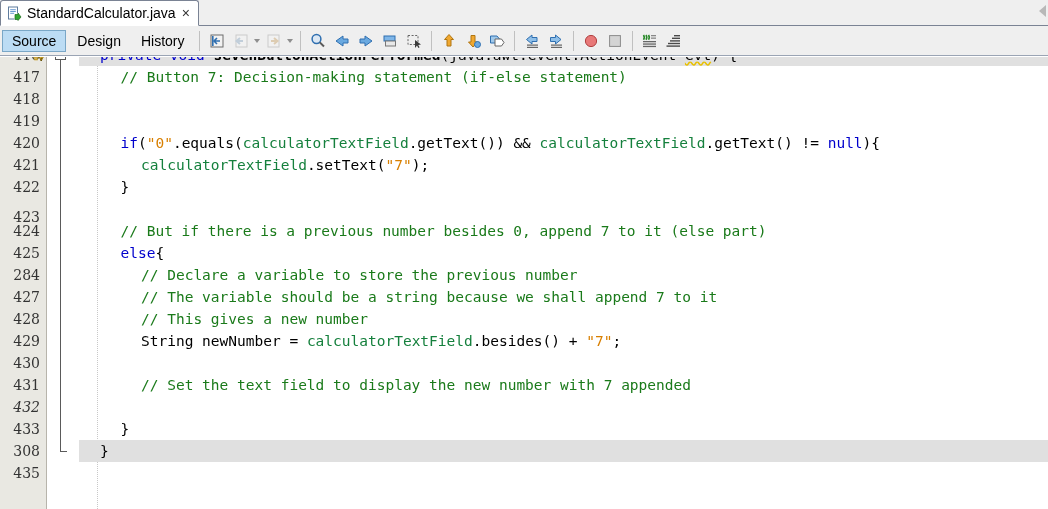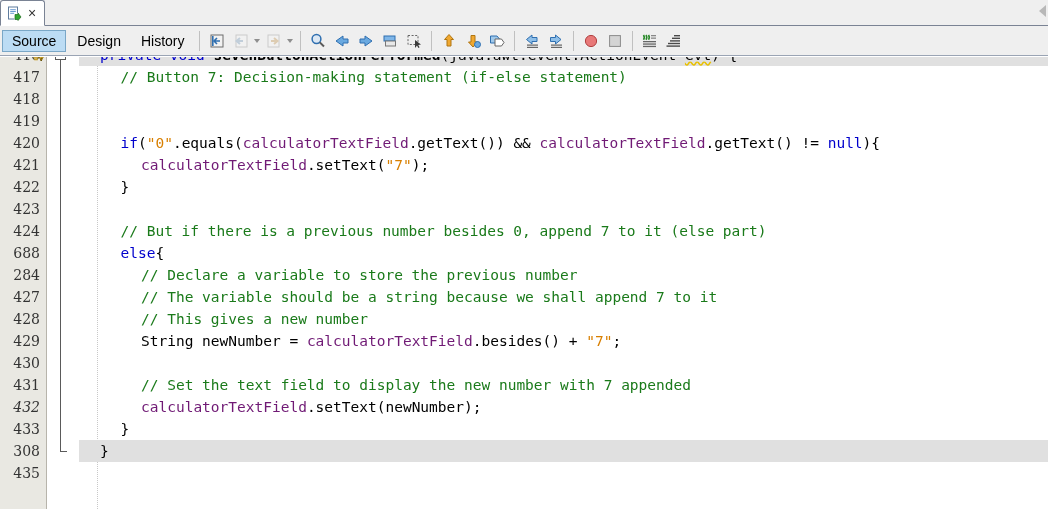--- a/index.html
+++ b/index.html
@@ -118,21 +118,21 @@
     font-family:"DejaVu Sans Mono","Liberation Mono",monospace;
     font-size:14.5px;
     color:#000000;
   }
   .code-line .txt{padding-left:21px;display:inline-block;}
   .hl{background:#e0e0e0;}
 
   .kw{color:#0000cc;font-weight:normal;}
   .mth{color:#000000;font-weight:bold;}
   .cmt{color:#1a7a1a;}
-  .fld{color:#701a75;}
+  .fld{color:#15803d;}
   .str{color:#d87f00;}
   .pln{color:#000000;}
   .warnu{
     text-decoration:underline wavy #e8c000;
     text-decoration-skip-ink:none;
   }
 
   
   .fold-box{
     position:absolute;width:11px;height:11px;
@@ -164,20 +164,21 @@
       <span class="tab-icon">
         <svg width="15" height="15" viewBox="0 0 15 15">
           <rect x="1.5" y="1" width="9" height="12" fill="#ffffff" stroke="#5f7c9e" stroke-width="1"></rect>
           <rect x="3.2" y="3.2" width="5.6" height="1" fill="#6b9bd2"></rect>
           <rect x="3.2" y="5" width="5.6" height="1" fill="#6b9bd2"></rect>
           <rect x="3.2" y="6.8" width="4" height="1" fill="#6b9bd2"></rect>
           <path d="M7.5 7.5 L13.5 7.5 L13.5 13.5 L7.5 13.5 Z" fill="#ffffff" stroke="#ffffff" stroke-width="0.5"></path>
           <path d="M8 13.5 L8 8.5 L11 8.5 L11 7 L14 11 L11 14.5 L11 13.5 Z" fill="#31a531" stroke="#1d6b1d" stroke-width="0.7" stroke-linejoin="round"></path>
         </svg>
       </span>
+      <span class="tab-label">StandardCalculator.java</span>
       <span class="tab-close">×</span>
     </div>
     <div class="tabstrip-arrow"></div>
   </div>
 
   <div class="toolbar">
     <div class="modebtn active">Source</div>
     <div class="modebtn">Design</div>
     <div class="modebtn">History</div>
 
@@ -317,23 +318,23 @@
   <div class="editor">
 
     <div class="gutter" id="gutter">
         <div class="ln" style="top: -13px;">416</div>
         <div class="ln" style="top: 9px;">417</div>
         <div class="ln" style="top: 31px;">418</div>
         <div class="ln" style="top: 53px;">419</div>
         <div class="ln" style="top: 75px;">420</div>
         <div class="ln" style="top: 97px;">421</div>
         <div class="ln" style="top: 119px;">422</div>
-        <div class="ln" style="top: 141px;">423</div>
+        <div class="ln" style="top: 149px;">423</div>
         <div class="ln" style="top: 163px;">424</div>
-        <div class="ln" style="top: 185px;">688</div>
+        <div class="ln" style="top: 185px;">425</div>
         <div class="ln" style="top: 207px;">284</div>
         <div class="ln" style="top: 229px;">427</div>
         <div class="ln" style="top: 251px;">428</div>
         <div class="ln" style="top: 273px;">429</div>
         <div class="ln" style="top: 295px;">430</div>
         <div class="ln" style="top: 317px;">431</div>
         <div class="ln" style="top: 339px; font-style: italic;">432</div>
         <div class="ln" style="top: 361px;">433</div>
         <div class="ln" style="top: 383px;">308</div>
         <div class="ln" style="top: 405px;">435</div>
@@ -363,21 +364,20 @@
         <div class="code-line" style="top: 119px;"><span class="txt" style="padding-left: 41.5px;"><span class="pln">}</span></span></div>
         <div class="code-line" style="top: 141px;"><span class="txt" style="padding-left: 21px;"></span></div>
         <div class="code-line" style="top: 163px;"><span class="txt" style="padding-left: 41.5px;"><span class="cmt">// But if there is a previous number besides 0, append 7 to it (else part)</span></span></div>
         <div class="code-line" style="top: 207px;"><span class="txt" style="padding-left: 62px;"><span class="cmt">// Declare a variable to store the previous number</span></span></div>
         <div class="code-line" style="top: 185px;"><span class="txt" style="padding-left: 41.5px;"><span class="kw">else</span><span class="pln">{</span></span></div>
         <div class="code-line" style="top: 229px;"><span class="txt" style="padding-left: 62px;"><span class="cmt">// The variable should be a string because we shall append 7 to it</span></span></div>
         <div class="code-line" style="top: 251px;"><span class="txt" style="padding-left: 62px;"><span class="cmt">// This gives a new number</span></span></div>
         <div class="code-line" style="top: 273px;"><span class="txt" style="padding-left: 62px;"><span class="pln">String newNumber = </span><span class="fld">calculatorTextField</span><span class="pln">.besides() + </span><span class="str">"7"</span><span class="pln">;</span></span></div>
         <div class="code-line" style="top: 295px;"><span class="txt" style="padding-left: 21px;"></span></div>
         <div class="code-line" style="top: 317px;"><span class="txt" style="padding-left: 62px;"><span class="cmt">// Set the text field to display the new number with 7 appended</span></span></div>
-        <div class="code-line" style="top: 339px;"><span class="txt" style="padding-left: 62px;"><span class="fld">calculatorTextField</span><span class="pln">.setText(newNumber);</span></span></div>
         <div class="code-line" style="top: 361px;"><span class="txt" style="padding-left: 41.5px;"><span class="pln">}</span></span></div>
         <div class="code-line hl" style="top: 383px;"><span class="txt" style="padding-left: 21px;"><span class="pln">}</span></span></div>
         <div class="code-line" style="top: 405px;"><span class="txt" style="padding-left: 21px;"></span></div>
       </div>
 
   </div>
 
 </div>
 
 </body></html>

